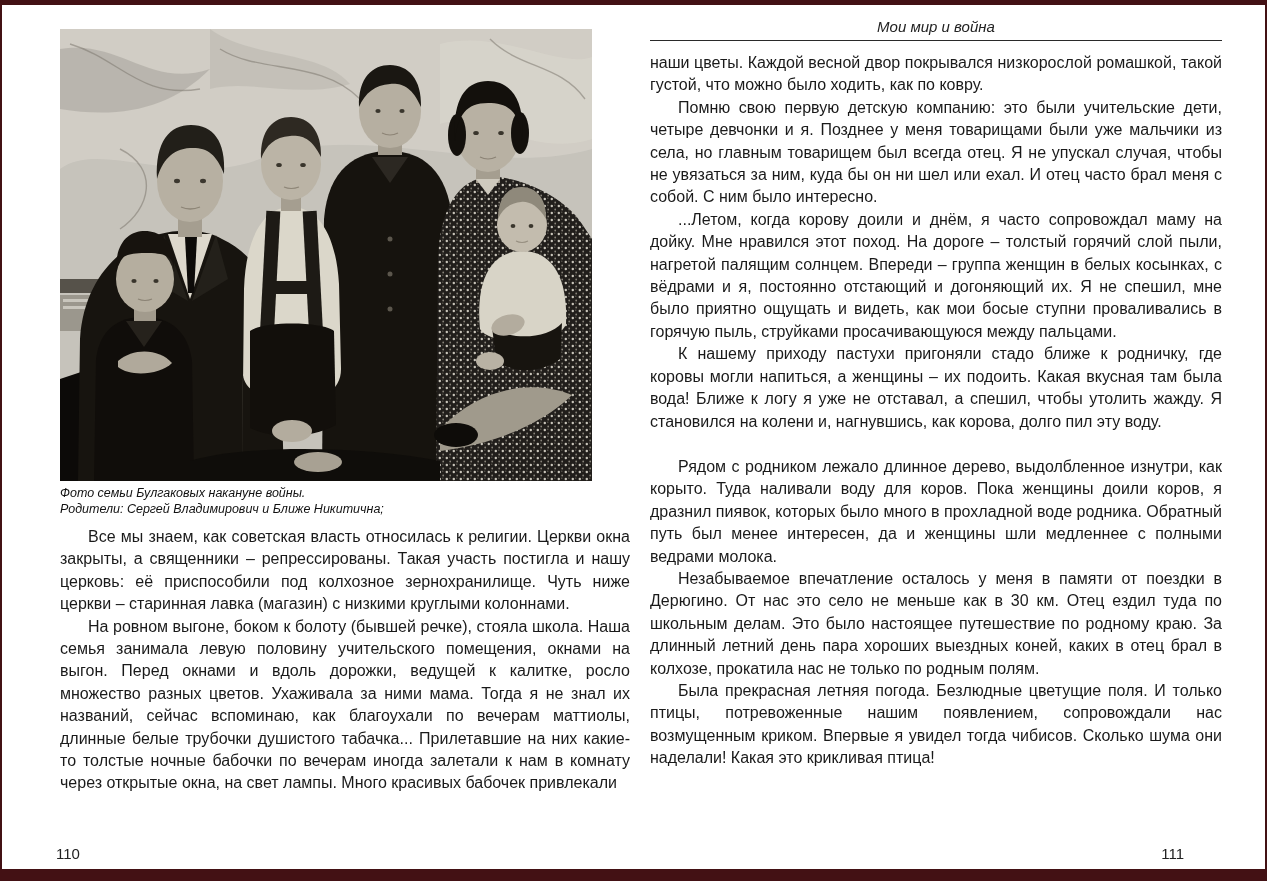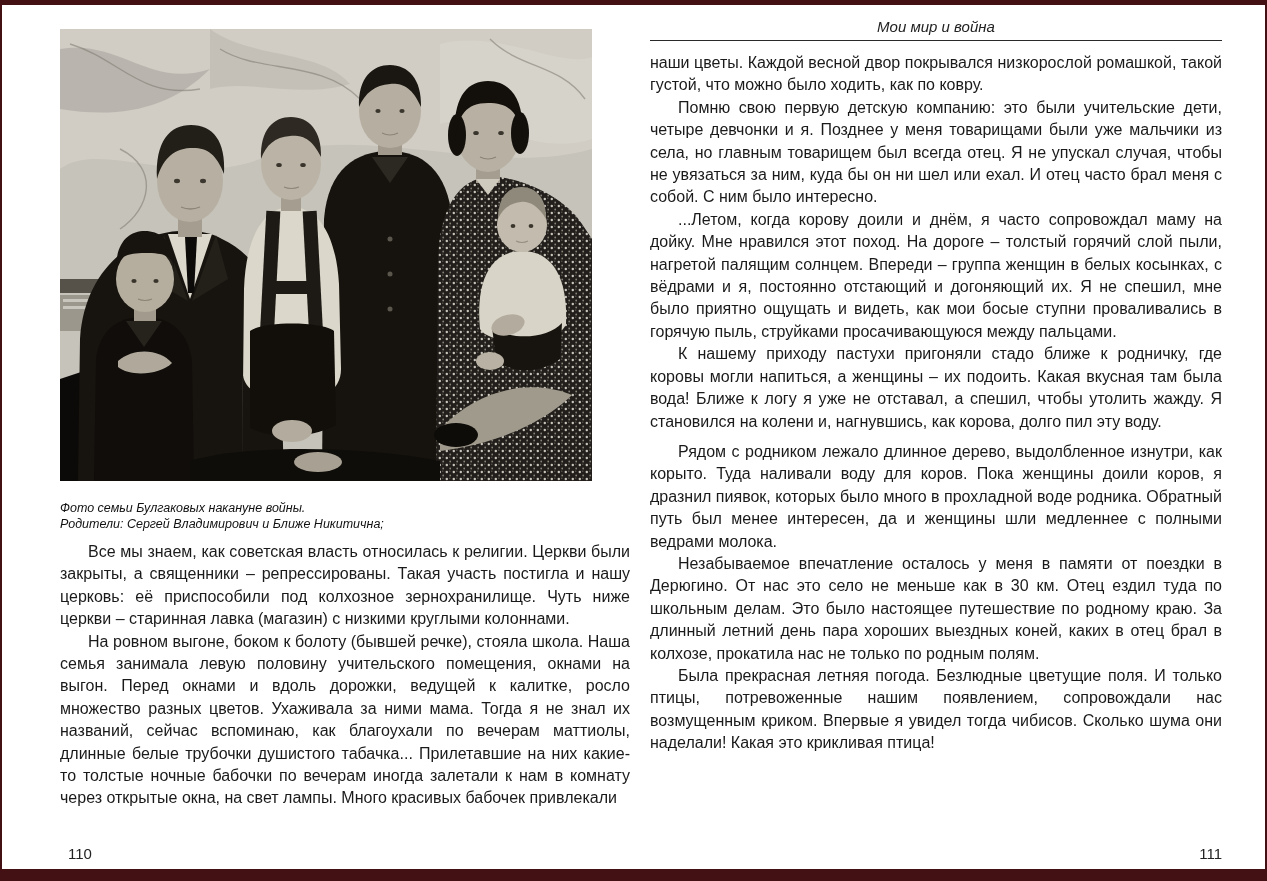--- a/index.html
+++ b/index.html
@@ -20,31 +20,31 @@
 
   .running-head{
     font-style:italic;font-size:15px;color:#222;
     padding:6px 0 5px 0;border-bottom:1.6px solid #2a2a2a;
   }
   .running-head.right{text-align:center;}
 
   .photo-wrap{margin-top:17px;width:532px;height:452px;}
   .photo-wrap svg{display:block;}
 
-  .caption{margin-top:20px;font-size:12.5px;line-height:15.5px;font-style:italic;color:#111;}
+  .caption{margin-top:5px;font-size:12.5px;line-height:15.5px;font-style:italic;color:#111;}
 
   .body-text{margin-top:9px;font-size:16px;line-height:22.4px;text-align:justify;}
   .body-text.rp{margin-top:11px;}
   .body-text p{margin:0;text-indent:28px;}
   .body-text p.no-indent{text-indent:0;}
-  .body-text p.gap{margin-top:8px;}
+  .body-text p.gap{margin-top:23px;}
 
   .page-number{position:absolute;top:845px;font-size:15px;color:#222;}
-  .page-number.left{left:68px;}
-  .page-number.right{left:650px;width:572px;text-align:right;}
+  .page-number.left{left:56px;}
+  .page-number.right{left:612px;width:572px;text-align:right;}
 </style>
 </head>
 <body>
 
 <div class="frame-top"></div>
 <div class="frame-left"></div>
 <div class="frame-right"></div>
 <div class="frame-bottom"></div>
 
 <div class="page page-left">
@@ -159,21 +159,21 @@
       <ellipse cx="258" cy="433" rx="24" ry="10" fill="#a8a193"></ellipse>
     </svg>
   </div>
 
   <div class="caption">
     <div>Фото семьи Булгаковых накануне войны.</div>
     <div>Родители: Сергей Владимирович и Ближе Никитична;</div>
   </div>
 
   <div class="body-text">
-    <p>Все мы знаем, как советская власть относилась к религии. Церкви были закрыты, а священники – репрессированы. Такая участь постигла и нашу церковь: её приспособили под колхозное зернохранилище. Чуть ниже церкви – старинная лавка (магазин) с низкими круглыми колоннами.</p>
+    <p>Все мы знаем, как советская власть относилась к религии. Церкви окна закрыты, а священники – репрессированы. Такая участь постигла и нашу церковь: её приспособили под колхозное зернохранилище. Чуть ниже церкви – старинная лавка (магазин) с низкими круглыми колоннами.</p>
     <p>На ровном выгоне, боком к болоту (бывшей речке), стояла школа. Наша семья занимала левую половину учительского помещения, окнами на выгон. Перед окнами и вдоль дорожки, ведущей к калитке, росло множество разных цветов. Ухаживала за ними мама. Тогда я не знал их названий, сейчас вспоминаю, как благоухали по вечерам маттиолы, длинные белые трубочки душистого табачка... Прилетавшие на них какие-то толстые ночные бабочки по вечерам иногда залетали к нам в комнату через открытые окна, на свет лампы. Много красивых бабочек привлекали</p>
   </div>
 </div>
 
 <div class="page page-right">
   <div class="running-head right">Мои мир и война</div>
 
   <div class="body-text rp">
     <p class="no-indent">наши цветы. Каждой весной двор покрывался низкорослой ромашкой, такой густой, что можно было ходить, как по ковру.</p>
     <p>Помню свою первую детскую компанию: это были учительские дети, четыре девчонки и я. Позднее у меня товарищами были уже мальчики из села, но главным товарищем был всегда отец. Я не упускал случая, чтобы не увязаться за ним, куда бы он ни шел или ехал. И отец часто брал меня с собой. С ним было интересно.</p>

